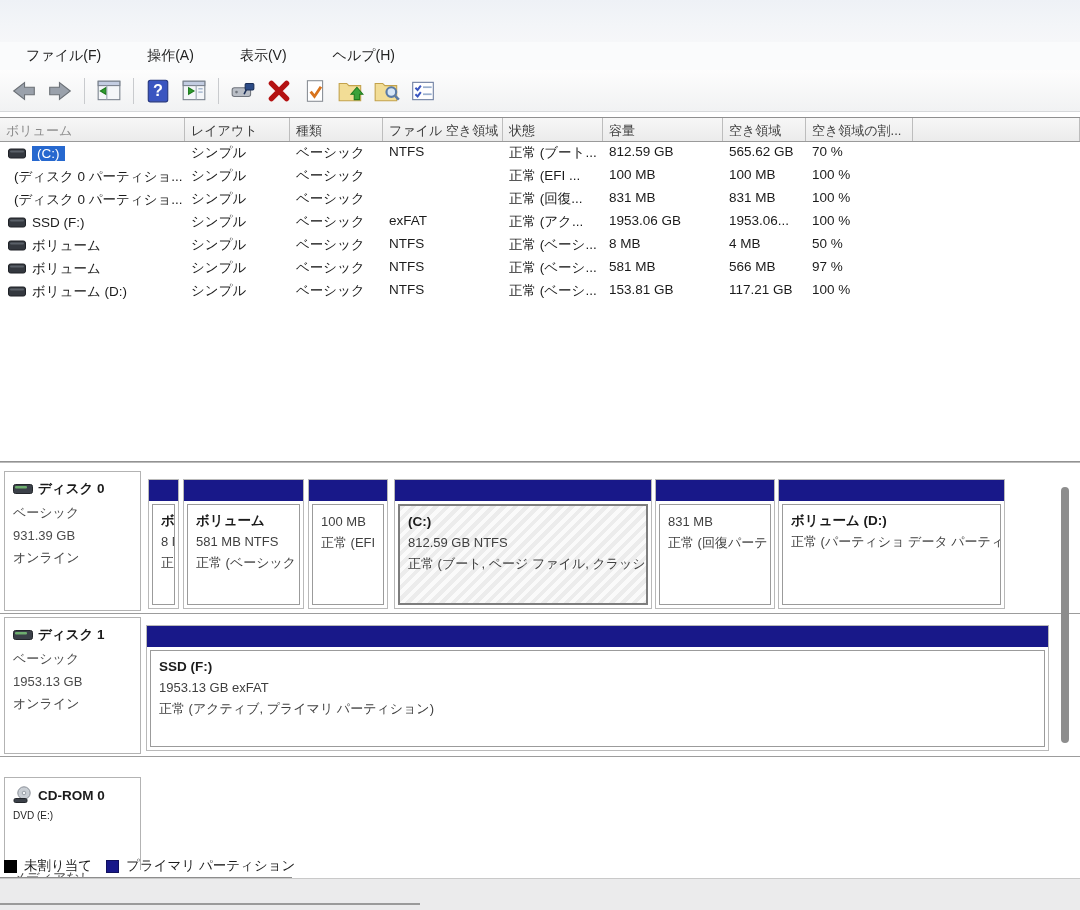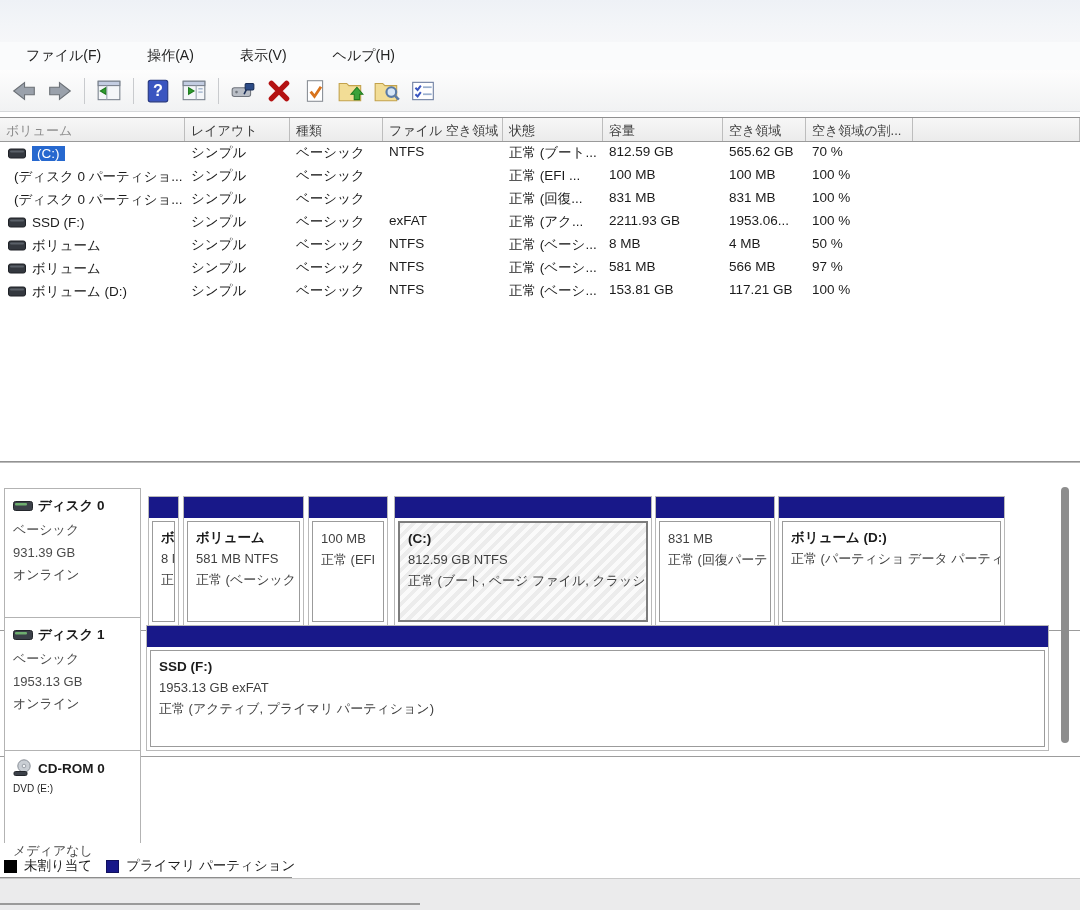--- a/index.html
+++ b/index.html
@@ -236,21 +236,21 @@
           <svg width="18" height="11" viewBox="0 0 18 11">
             <rect x="0.5" y="1" width="17" height="9" rx="2" fill="#34383f" stroke="#1e2126"></rect>
             <rect x="2" y="2.5" width="14" height="2" rx="1" fill="#5a6069"></rect>
           </svg>
           <span>SSD (F:)</span>
         </div>
       <div class="c">シンプル</div>
       <div class="c">ベーシック</div>
       <div class="c">exFAT</div>
       <div class="c">正常 (アク...</div>
-      <div class="c">2211.93 GB</div>
+      <div class="c">1953.06 GB</div>
       <div class="c">1953.06...</div>
       <div class="c">100 %</div>
       <div class="c"></div>
     </div>
 
     <div class="vgrid vrow">
       <div class="c name">
           <svg width="18" height="11" viewBox="0 0 18 11">
             <rect x="0.5" y="1" width="17" height="9" rx="2" fill="#34383f" stroke="#1e2126"></rect>
             <rect x="2" y="2.5" width="14" height="2" rx="1" fill="#5a6069"></rect>
@@ -301,21 +301,21 @@
       <div class="c">117.21 GB</div>
       <div class="c">100 %</div>
       <div class="c"></div>
     </div>
   </div>
 
   <div class="gdivider"></div>
 
   <div class="graph">
 
-    <div class="disk-row row-line" style="top:23px; height:145px;">
+    <div class="disk-row row-line" style="top:6px; height:145px;">
       <div class="disk-panel">
         <div class="dp-title">
           <svg width="20" height="12" viewBox="0 0 20 12">
               <rect x="0.5" y="1.5" width="19" height="9" rx="2" fill="#3b4048" stroke="#23262b"></rect>
               <rect x="2" y="3" width="12" height="2.4" rx="1" fill="#6fae6f"></rect>
             </svg>
           <span>ディスク 0</span>
         </div>
         <div class="dp-line">ベーシック</div>
         <div class="dp-line">931.39 GB</div>
@@ -393,21 +393,21 @@
       <div class="part" style="left:146px; top:10px; width:903px; height:126px;">
         <div class="pbar"></div>
         <div class="pbody">
           <div class="pname">SSD (F:)</div>
           <div class="pline">1953.13 GB exFAT</div>
           <div class="pline">正常 (アクティブ, プライマリ パーティション)</div>
         </div>
       </div>
     </div>
 
-    <div class="disk-row" style="top:285px; height:95px;">
+    <div class="disk-row" style="top:312px; height:95px;">
       <div class="disk-panel" style="bottom:0; border-bottom:none;">
         <div class="dp-title">
           <svg width="20" height="18" viewBox="0 0 20 18">
             <circle cx="11" cy="7" r="6.2" fill="#c9ced4" stroke="#8a9098"></circle>
             <circle cx="11" cy="7" r="1.8" fill="#f2f4f6" stroke="#9aa0a8"></circle>
             <rect x="1" y="12.5" width="13" height="4" rx="1.5" fill="#3b4048" stroke="#23262b"></rect>
           </svg>
           <span>CD-ROM 0</span>
         </div>
         <div class="dp-line" style="font-size:10px; color:#222;">DVD (E:)</div>

